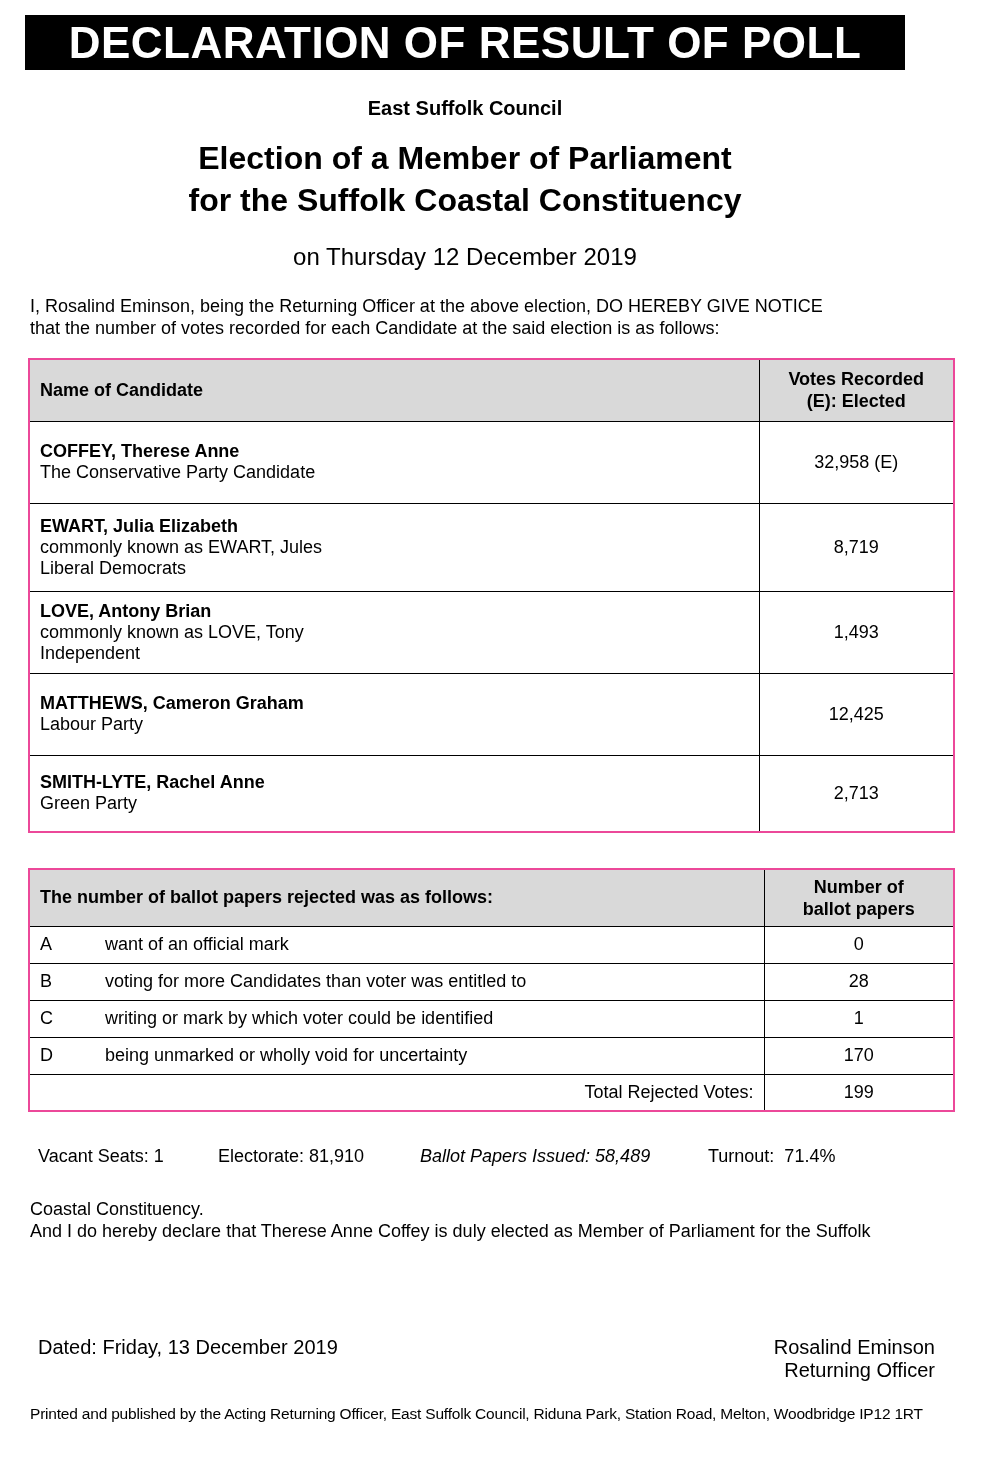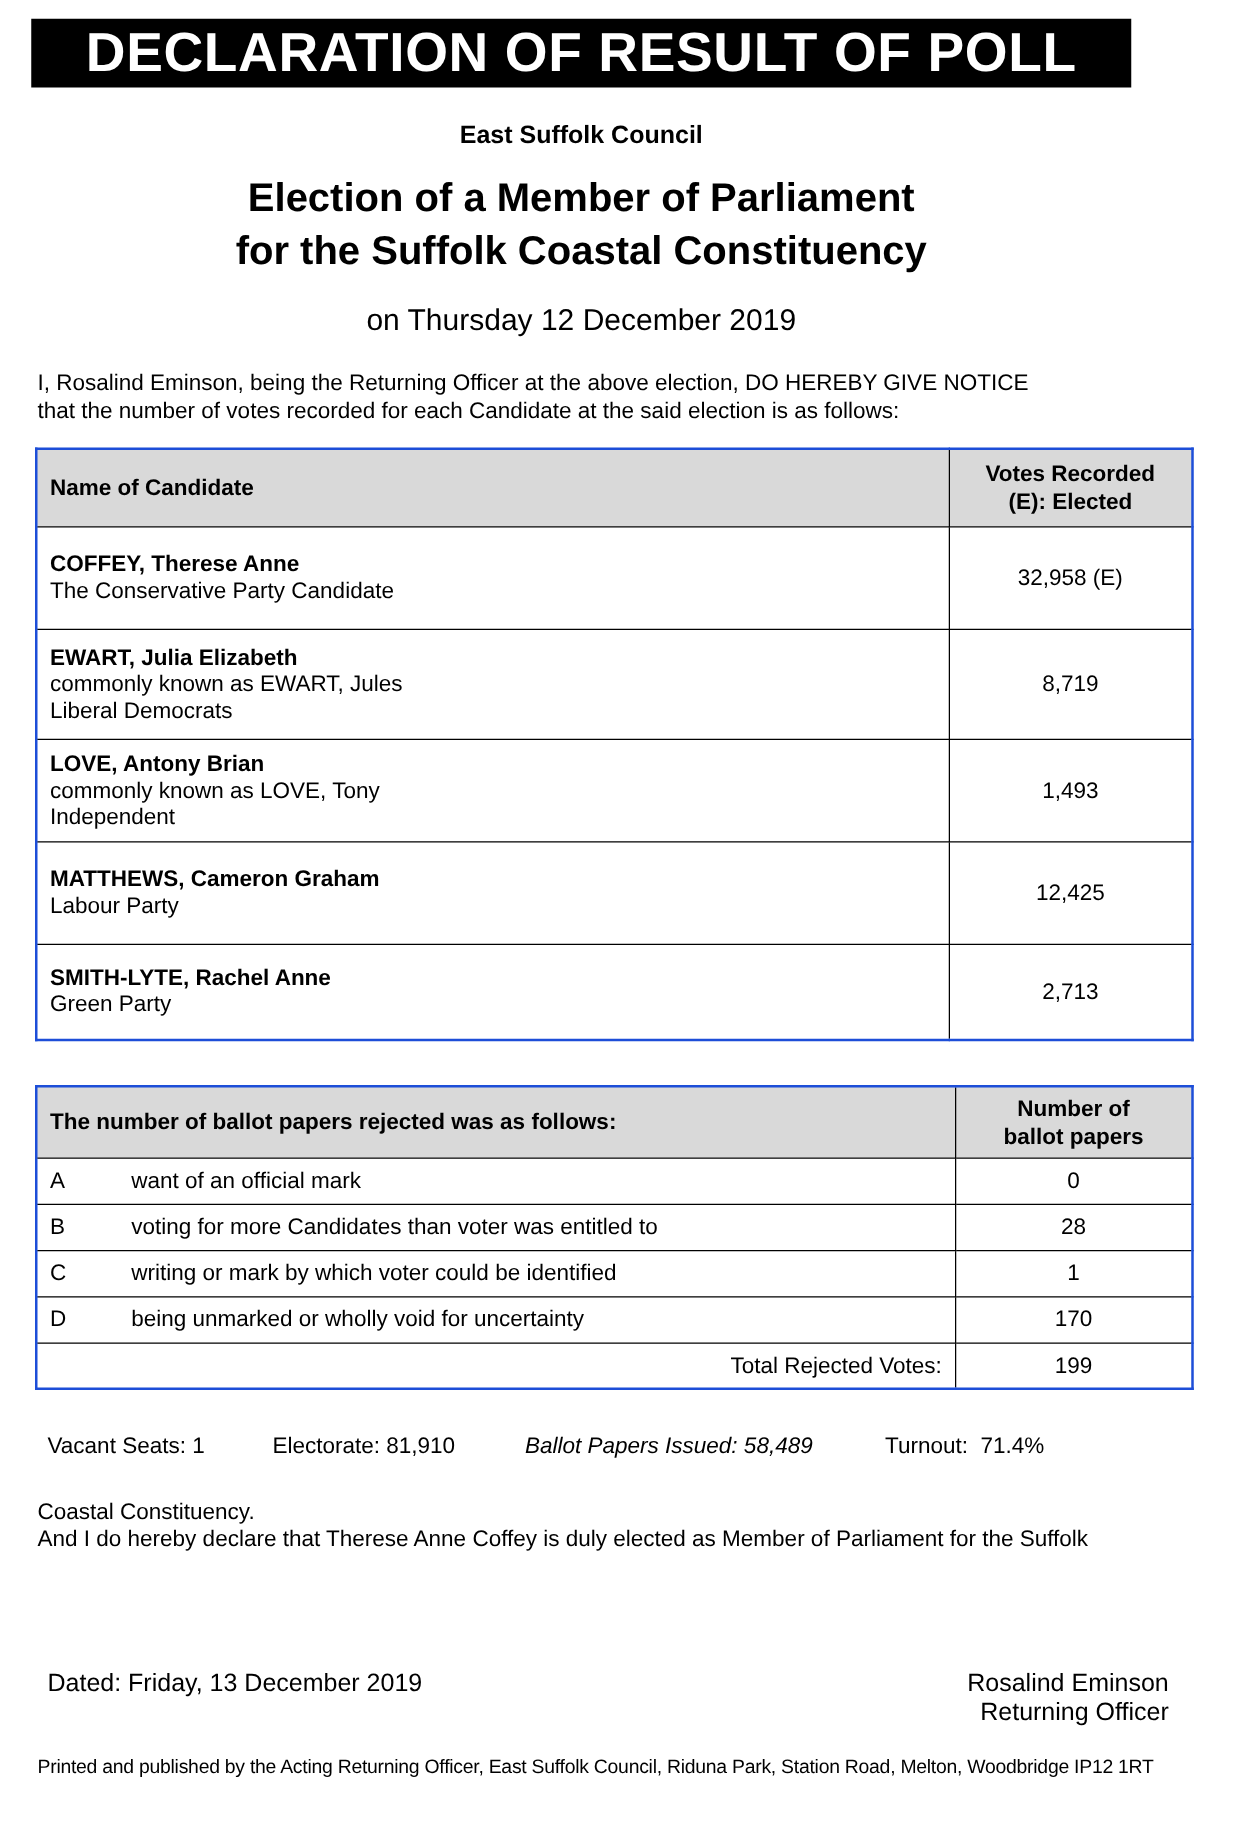--- a/index.html
+++ b/index.html
@@ -27,21 +27,21 @@
   
   .council { left:25px; top:97px; width:880px; text-align:center; font-size:20px; font-weight:bold; }
   .title   { left:25px; top:137px; width:880px; text-align:center; font-size:32px; font-weight:bold; line-height:42px; }
   .dateline{ left:25px; top:243px; width:880px; text-align:center; font-size:24px; }
 
   
   .notice { left:30px; top:295px; width:890px; font-size:18px; line-height:22px; }
 
   
   table { border-collapse:collapse; table-layout:fixed; }
-  .tbl { position:absolute; left:28px; width:925px; border:2px solid #1d4ed8; }
+  .tbl { position:absolute; left:28px; width:925px; border:2px solid #ec4899; }
   .tbl td, .tbl th { border:1px solid #000; vertical-align:middle; font-size:18px; }
   .tbl th { background:#d9d9d9; font-weight:bold; }
 
   .candidates { top:358px; }
   .candidates .col-name  { width:730px; }
   .candidates .col-votes { width:195px; }
   .candidates th.h-name  { text-align:left; padding-left:10px; height:62px; }
   .candidates th.h-votes { text-align:center; line-height:22px; height:62px; }
   .candidates td.name-cell { text-align:left; padding-left:10px; line-height:21px; }
   .candidates td.votes-cell { text-align:center; }

